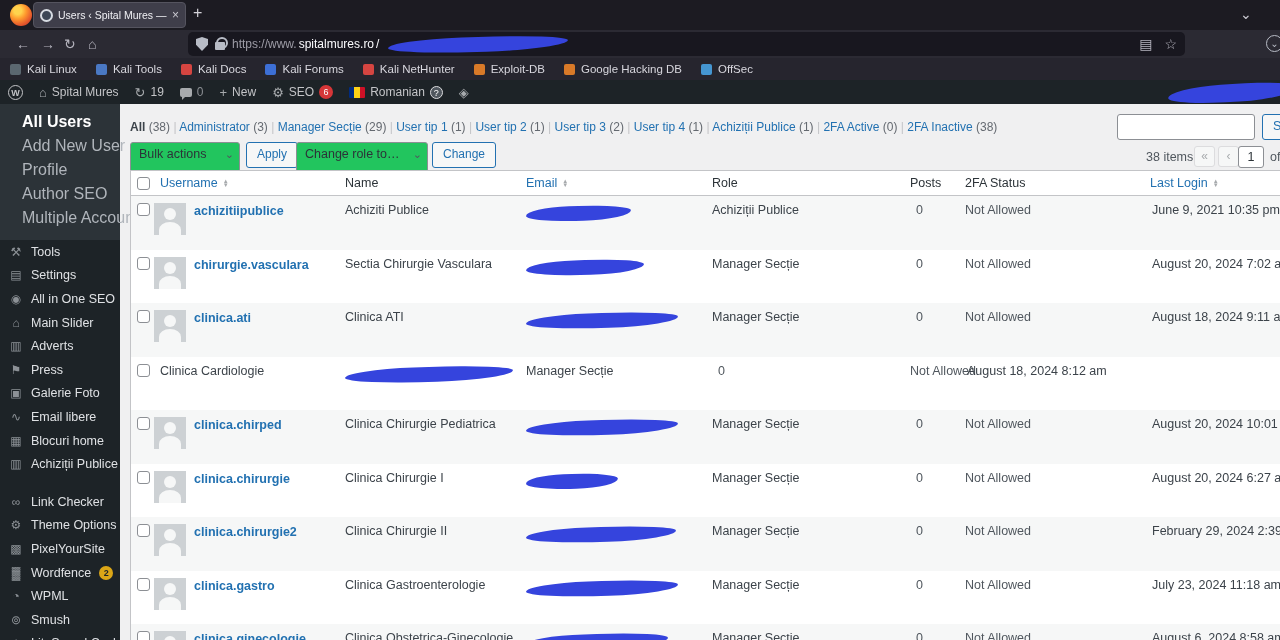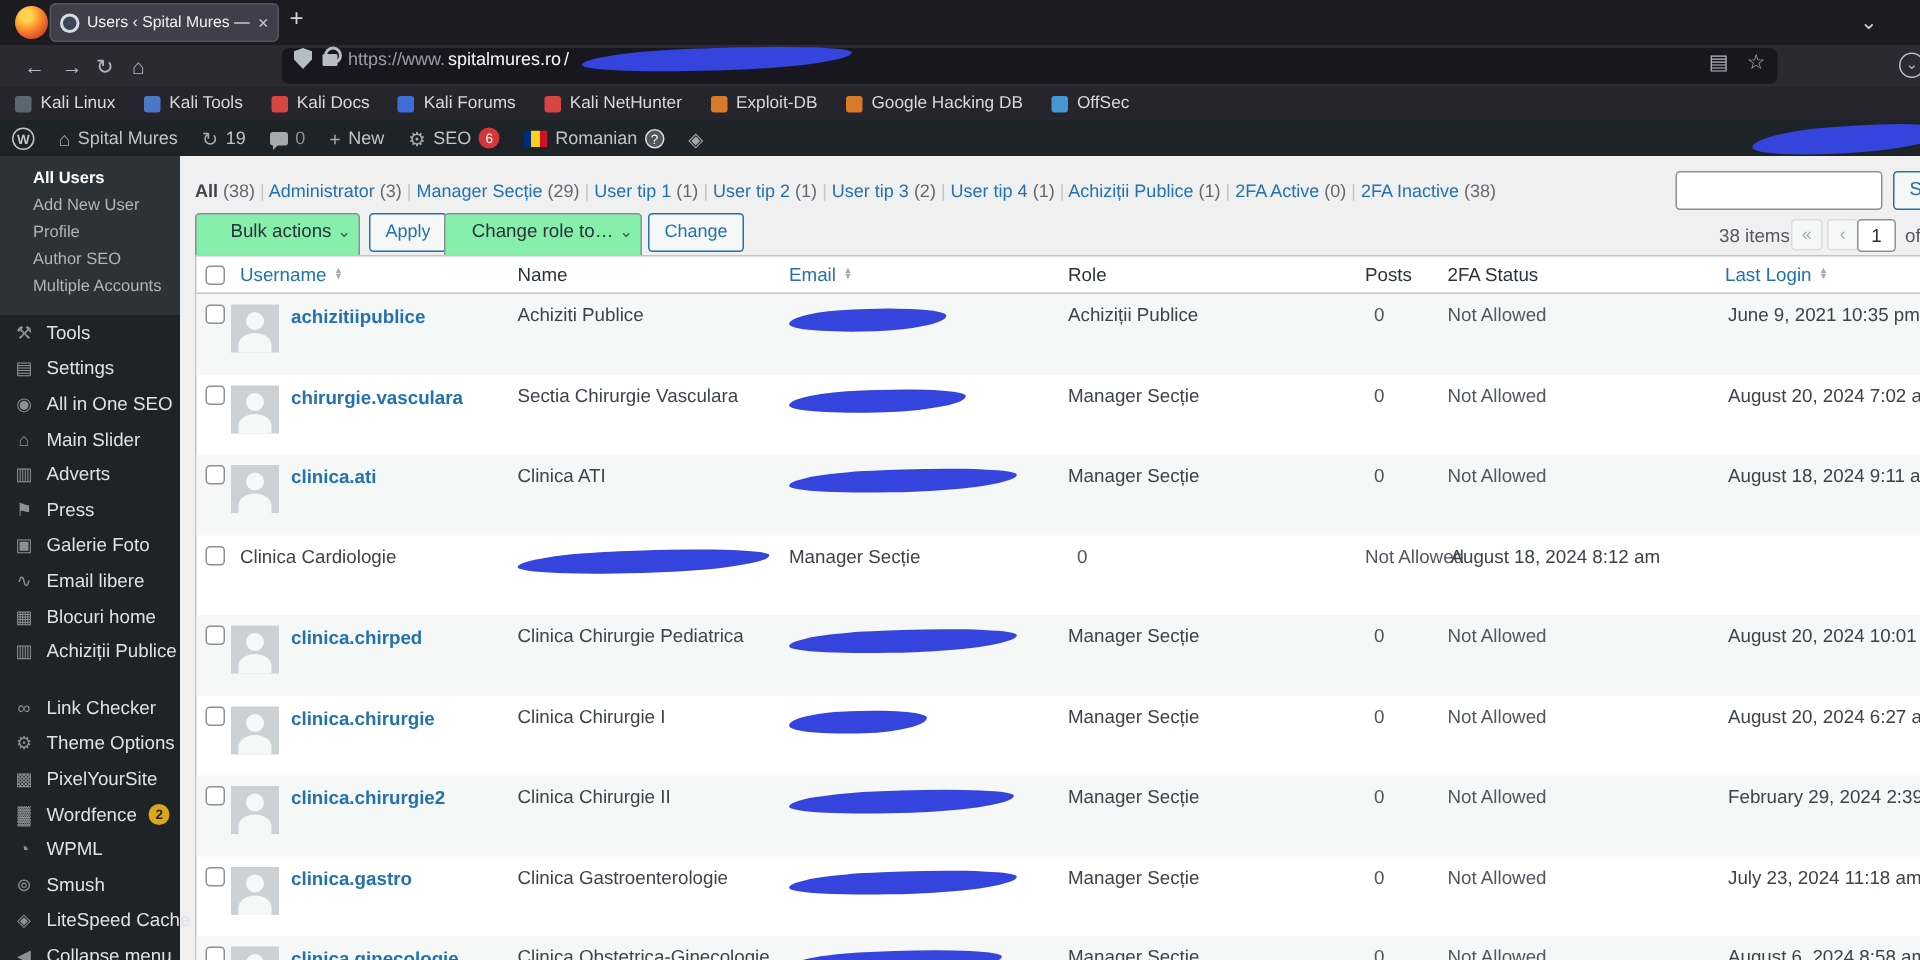--- a/index.html
+++ b/index.html
@@ -14,21 +14,21 @@
          border:1px solid #55545f; border-radius:4px; display:flex; align-items:center; padding:0 6px; gap:5px; }
   .favicon { width:13px; height:13px; border-radius:50%; background:#3c4656; border:2px solid #d7dbe2; flex:none; }
   .tab-title { color:#f0f0f4; font-size:10.5px; white-space:nowrap; overflow:hidden; flex:1; }
   .tab-close { color:#c9c8d0; font-size:12px; flex:none; }
   .newtab { position:absolute; left:193px; top:4px; color:#d4d3da; font-size:16px; }
   .tabs-chevron { position:absolute; left:1240px; top:6px; color:#c9c8d0; font-size:14px; }
 
   #navbar { position:absolute; left:0; top:30px; width:1280px; height:28px; background:#2b2a33; }
   .nav-ic { position:absolute; top:5px; color:#b6b5bf; font-size:14px; line-height:18px; }
   #urlbar { position:absolute; left:188px; top:32px; width:997px; height:24px; background:#18171f;
-            border-radius:5px; display:flex; align-items:flex-start; padding:0 8px; gap:7px; }
+            border-radius:5px; display:flex; align-items:center; padding:0 8px; gap:7px; }
   .shield { width:12px; height:14px; background:#b8bcc6;
             clip-path:polygon(50% 0,100% 15%,100% 55%,50% 100%,0 55%,0 15%); flex:none; }
   .lock { width:10px; height:8px; background:#b8bcc6; border-radius:1px; position:relative; margin-top:4px; flex:none; }
   .lock::before { content:""; position:absolute; left:1px; top:-5px; width:8px; height:8px;
                   border:2px solid #b8bcc6; border-radius:50%; }
   .url-scheme { color:#9d9ca6; font-size:12px; }
   .url-domain { color:#fbfbfe; font-size:12px; margin-left:-5px; }
   .url-path  { color:#fbfbfe; font-size:12px; margin-left:-5px; }
   .scribble { display:inline-block; background:#3544dd;
               border-radius:45% 55% 50% 60% / 60% 45% 65% 50%; transform:rotate(-2deg); }
@@ -56,41 +56,41 @@
                text-align:center; line-height:14px; }
   .flag { width:16px; height:11px; display:flex; border-radius:1px; overflow:hidden; }
   .flag i { flex:1; }
   .badge-q { background:#50575e; border:1px solid #dcdcde; color:#fff; font-size:9px; border-radius:50%;
              width:13px; height:13px; text-align:center; line-height:12px; }
   #adminbar-redaction { position:absolute; left:1168px; top:84px; width:130px; height:18px; transform:rotate(-4deg); }
 
   
   #sidebar { position:absolute; left:0; top:104px; width:120px; height:536px; background:#1d2327; }
   #submenu { background:#2c3338; padding:6px 0 10px 0; }
-  .sub-item { padding:3px 0 3px 22px; font-size:11px; color:#b0b5bb; white-space:nowrap; }
+  .sub-item { padding:3px 0 3px 22px; font-size:16px; color:#b0b5bb; white-space:nowrap; }
   .sub-item[data-current="true"] { color:#fff; font-weight:bold; }
   .menu-item { display:flex; align-items:center; gap:8px; padding:4px 0 4px 9px; height:23.6px;
                color:#dfe1e4; font-size:12.5px; white-space:nowrap; }
   .menu-item[data-gap="true"] { margin-top:14px; }
   .menu-ic { width:14px; font-size:12px; color:#8c9196; text-align:center; flex:none; }
   .badge-orange { background:#dba617; color:#1d2327; font-size:9px; font-weight:bold; border-radius:50%;
                   width:14px; height:14px; text-align:center; line-height:14px; }
   .badge-orange:empty { display:none; }
 
   
   #content { position:absolute; left:120px; top:104px; width:1300px; height:536px; }
   #filters { position:absolute; left:10px; top:16px; font-size:12px; color:#646970; white-space:nowrap; }
   .filter-item { color:#2271b1; }
   .filter-item + .filter-item::before { content:" | "; color:#c3c4c7; }
   .filter-label[data-current="true"] { color:#3c434a; font-weight:bold; }
   .filter-label { color:inherit; }
   .filter-count { color:#646970; }
 
-  .wp-select { position:absolute; top:38px; height:38px; background:#86efac; border:1px solid #8c8f94;
-               border-radius:3px; font-size:12.5px; color:#2c3338; padding:4px 18px 0 8px;text-align:right; }
+  .wp-select { position:absolute; top:38px; height:38px; background:#22c55e; border:1px solid #8c8f94;
+               border-radius:3px; font-size:12.5px; color:#2c3338; padding:4px 18px 0 8px; }
   .wp-select .chev { position:absolute; right:5px; top:5px; color:#50575e; font-size:11px; }
   .wp-btn { position:absolute; top:38px; height:26px; background:#f6f7f7; border:1px solid #2271b1;
             border-radius:3px; color:#2271b1; font-size:12px; padding:4px 10px 0 10px; }
 
   #search-input { position:absolute; left:997px; top:10px; width:138px; height:26px; background:#fff;
                   border:1px solid #8c8f94; border-radius:3px; font-size:13px; padding:0 6px; }
   #search-btn { position:absolute; left:1142px; top:10px; height:26px; background:#f6f7f7; border:1px solid #2271b1;
                 border-radius:3px; color:#2271b1; font-size:12.5px; padding:4px 10px 0 10px; white-space:nowrap; }
 
   #pagination { position:absolute; left:0; top:42px; width:1300px; height:22px; font-size:12.5px; color:#50575e; }

